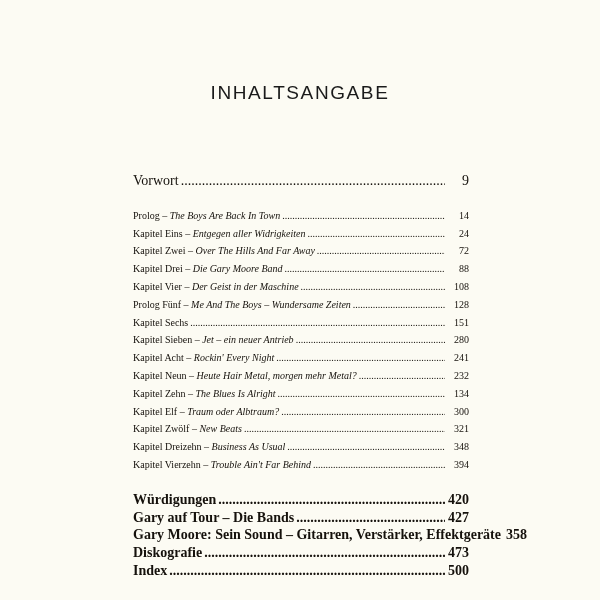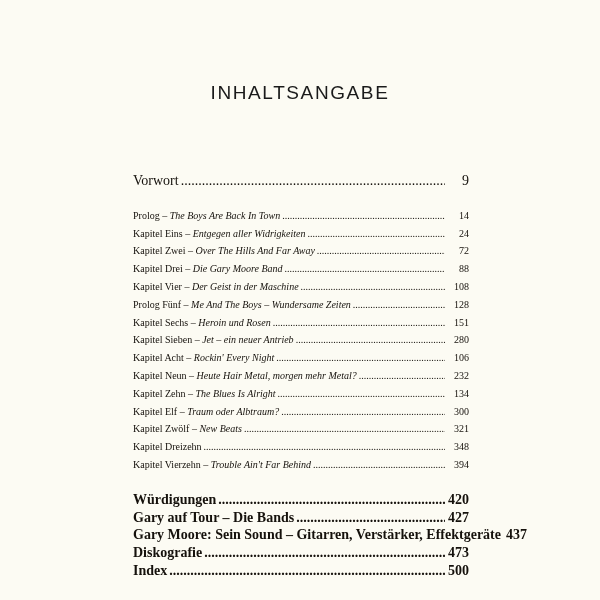--- a/index.html
+++ b/index.html
@@ -128,35 +128,34 @@
             <span class="page-no">108</span>
           </div>
           <div class="entry">
             <span class="label">Prolog Fünf</span>
             <span class="sub">&nbsp;– Me And The Boys – Wundersame Zeiten</span>
             <span class="dots"> ........................................................................................................................</span>
             <span class="page-no">128</span>
           </div>
           <div class="entry">
             <span class="label">Kapitel Sechs</span>
-            <span class="sub">&nbsp;– Heroin und Rosen</span>
             <span class="dots"> ........................................................................................................................</span>
             <span class="page-no">151</span>
           </div>
           <div class="entry">
             <span class="label">Kapitel Sieben</span>
             <span class="sub">&nbsp;– Jet – ein neuer Antrieb</span>
             <span class="dots"> ........................................................................................................................</span>
             <span class="page-no">280</span>
           </div>
           <div class="entry">
             <span class="label">Kapitel Acht</span>
             <span class="sub">&nbsp;– Rockin' Every Night</span>
             <span class="dots"> ........................................................................................................................</span>
-            <span class="page-no">106</span>
+            <span class="page-no">241</span>
           </div>
           <div class="entry">
             <span class="label">Kapitel Neun</span>
             <span class="sub">&nbsp;– Heute Hair Metal, morgen mehr Metal?</span>
             <span class="dots"> ........................................................................................................................</span>
             <span class="page-no">232</span>
           </div>
           <div class="entry">
             <span class="label">Kapitel Zehn</span>
             <span class="sub">&nbsp;– The Blues Is Alright</span>
@@ -170,20 +169,21 @@
             <span class="page-no">300</span>
           </div>
           <div class="entry">
             <span class="label">Kapitel Zwölf</span>
             <span class="sub">&nbsp;– New Beats</span>
             <span class="dots"> ........................................................................................................................</span>
             <span class="page-no">321</span>
           </div>
           <div class="entry">
             <span class="label">Kapitel Dreizehn</span>
+            <span class="sub">&nbsp;– Business As Usual</span>
             <span class="dots"> ........................................................................................................................</span>
             <span class="page-no">348</span>
           </div>
           <div class="entry">
             <span class="label">Kapitel Vierzehn</span>
             <span class="sub">&nbsp;– Trouble Ain't Far Behind</span>
             <span class="dots"> ........................................................................................................................</span>
             <span class="page-no">394</span>
           </div>
         </div>
@@ -194,21 +194,21 @@
             <span class="page-no">420</span>
           </div>
           <div class="entry small">
             <span class="label">Gary auf Tour – Die Bands</span>
             <span class="dots"> ........................................................................................................................</span>
             <span class="page-no">427</span>
           </div>
           <div class="entry small">
             <span class="label">Gary Moore: Sein Sound – Gitarren, Verstärker, Effektgeräte</span>
             <span class="dots"> ........................................................................................................................</span>
-            <span class="page-no">437</span>
+            <span class="page-no">358</span>
           </div>
           <div class="entry small">
             <span class="label">Diskografie</span>
             <span class="dots"> ........................................................................................................................</span>
             <span class="page-no">473</span>
           </div>
           <div class="entry small">
             <span class="label">Index</span>
             <span class="dots"> ........................................................................................................................</span>
             <span class="page-no">500</span>

